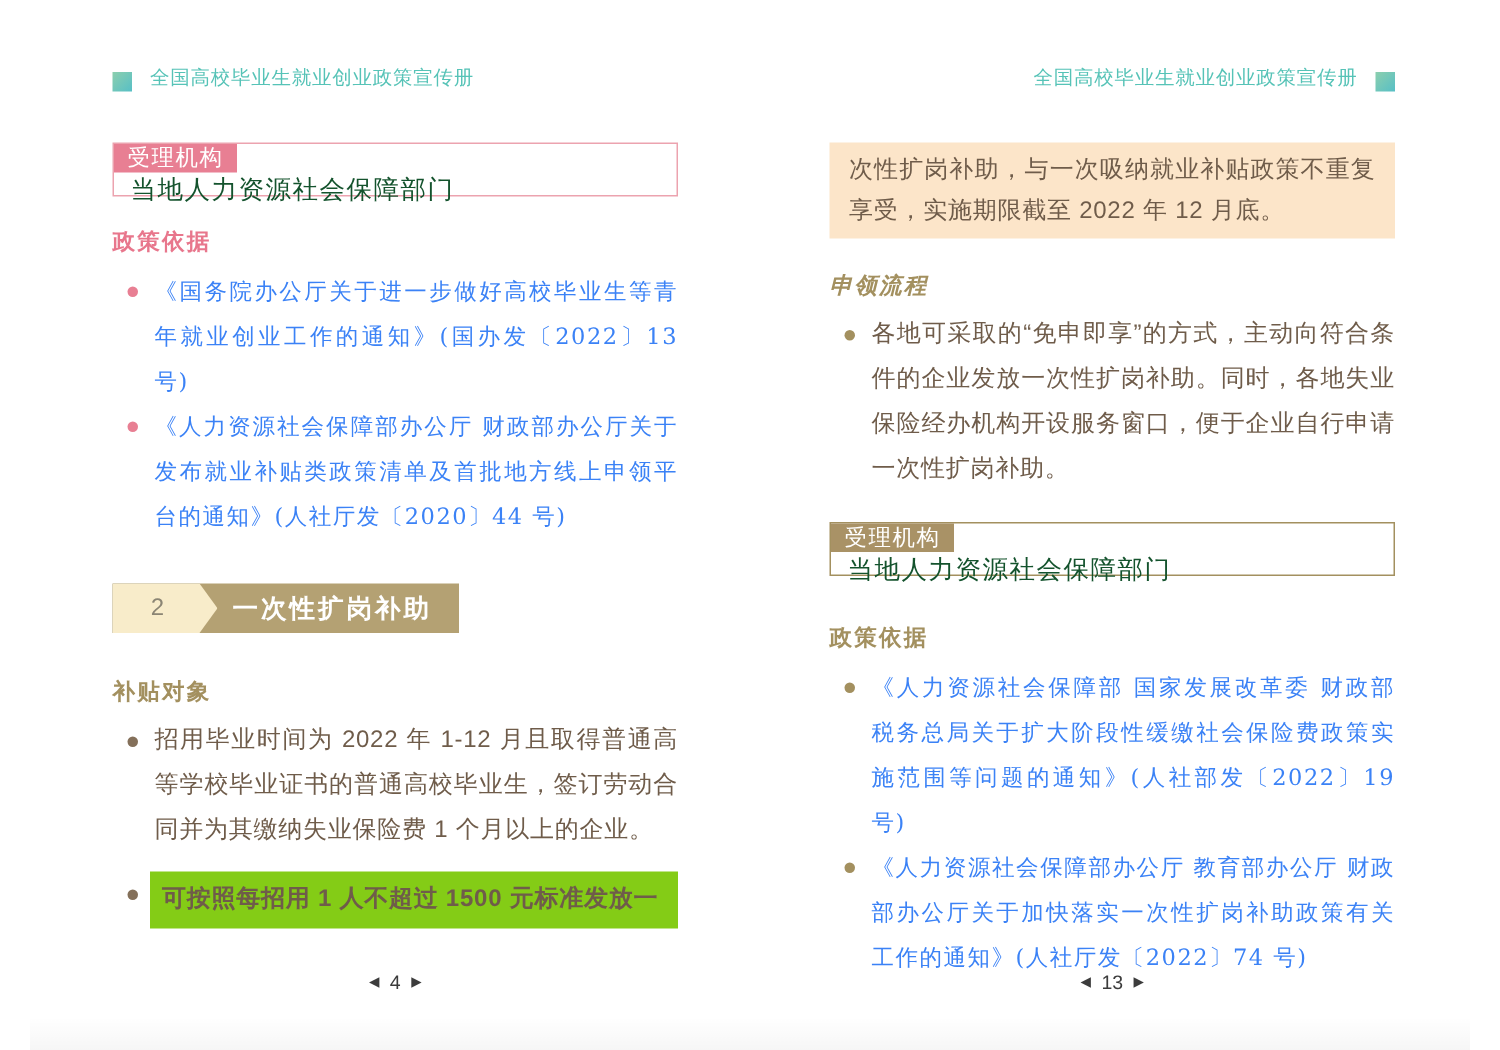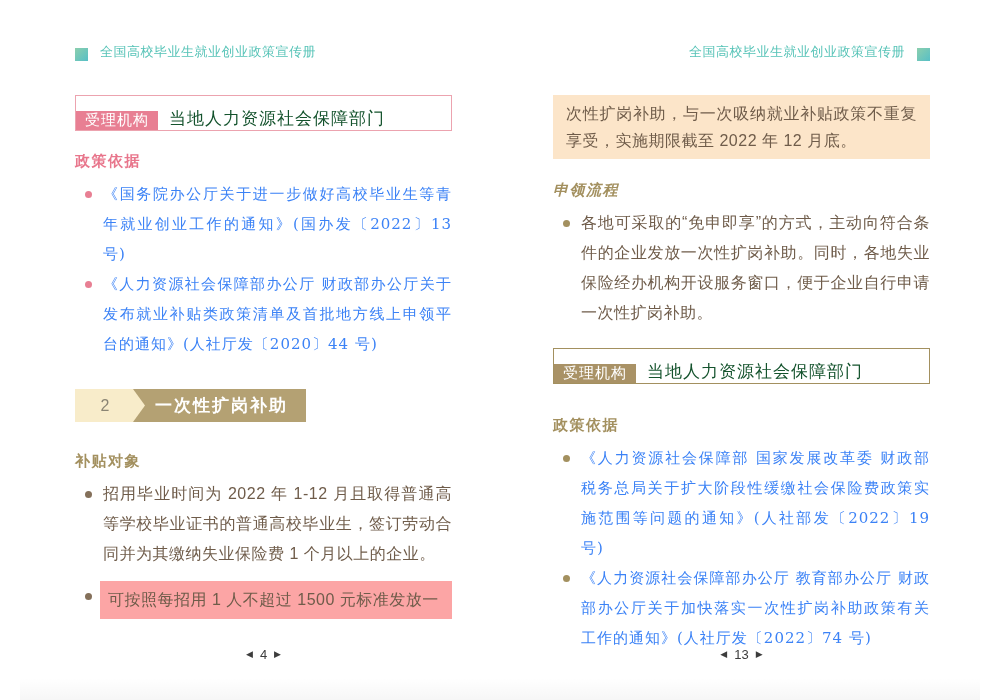--- a/index.html
+++ b/index.html
@@ -14,21 +14,21 @@
   }
   .page{width:377px;position:relative;}
 
   
   .page-header{display:flex;align-items:flex-end;gap:12px;height:16px;}
   .page-header.right{justify-content:flex-end;}
   .header-square{width:13px;height:13px;background:linear-gradient(135deg,#8ccfae,#57bfc6);flex:none;}
   .header-title{font-size:13px;color:#56c3b7;letter-spacing:0.5px;white-space:nowrap;}
 
   
-  .acceptor-box{display:flex;align-items:flex-end;border:1px solid;height:36px;box-sizing:border-box;margin-top:34px;background:#fff;}
+  .acceptor-box{display:flex;align-items:flex-start;border:1px solid;height:36px;box-sizing:border-box;margin-top:34px;background:#fff;flex-direction:column;}
   .acceptor-box.pink{border-color:#eca3af;}
   .acceptor-box.tan{border-color:#a3905f;}
   .acceptor-label{color:#fff;font-size:15px;padding:0 9px;display:flex;align-items:center;letter-spacing:1px;flex:none;}
   .acceptor-box.pink .acceptor-label{background:#e87f93;}
   .acceptor-box.tan .acceptor-label{background:#a99266;}
   .acceptor-value{font-size:17px;color:#14532d;display:flex;align-items:center;padding-left:11px;letter-spacing:1px;}
 
   
   .sec-heading{font-size:15px;font-weight:bold;margin:0;letter-spacing:1.5px;}
   .pink-text{color:#e8768c;}
@@ -53,21 +53,21 @@
   .badge-num{
     height:33px;width:70px;flex:none;background:#f8ecca;
     clip-path:polygon(0 0,58px 0,70px 50%,58px 100%,0 100%);
     display:flex;align-items:center;justify-content:center;
     color:#8b8574;font-size:16px;padding-right:10px;box-sizing:border-box;
   }
   .badge-title{color:#ffffff;font-weight:bold;font-size:17px;letter-spacing:2px;margin-left:10px;white-space:nowrap;}
 
   
   .hl-item{padding-left:25px !important;}
-  .hl-item .li-text{background:#fca5a5;padding:4px 8px;}
+  .hl-item .li-text{background:#84cc16;padding:4px 8px;font-weight:bold;}
   .peach-box{
     background:#fce5c9;margin-top:34px;padding:5px 13px;
     font-size:16px;line-height:27px;color:#6f5c4a;text-align:justify;letter-spacing:0.5px;
   }
 
   
   .mt-21{margin-top:21px;}.mt-8{margin-top:8px;}.mt-30{margin-top:30px;}
   .mt-18{margin-top:18px;}.mt-12{margin-top:12px;}.mt-22{margin-top:22px;font-style:italic;}
   .mt-20{margin-top:20px;}.mt-32{margin-top:32px;}
 

